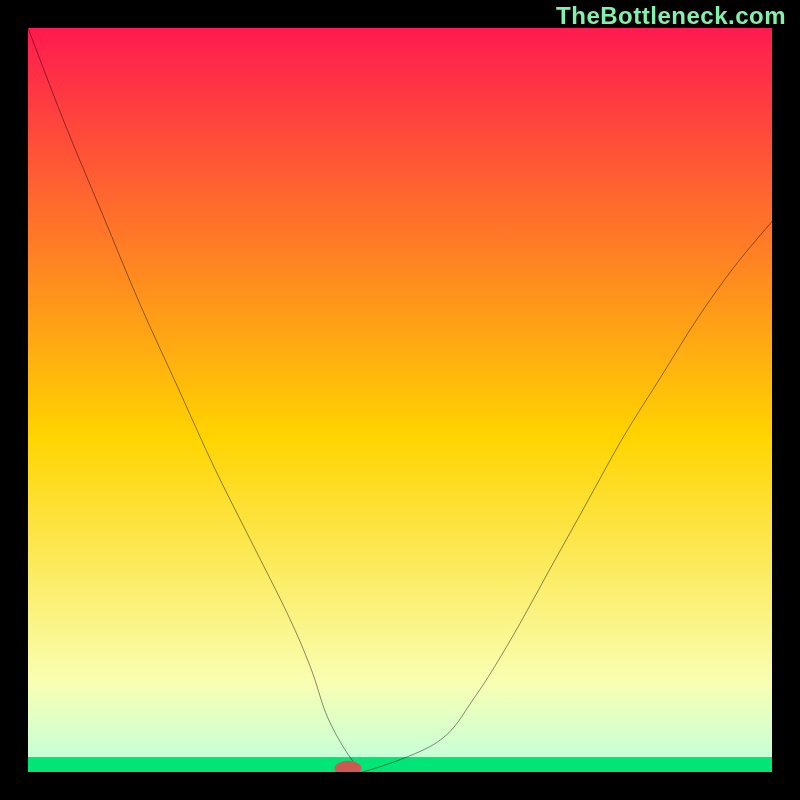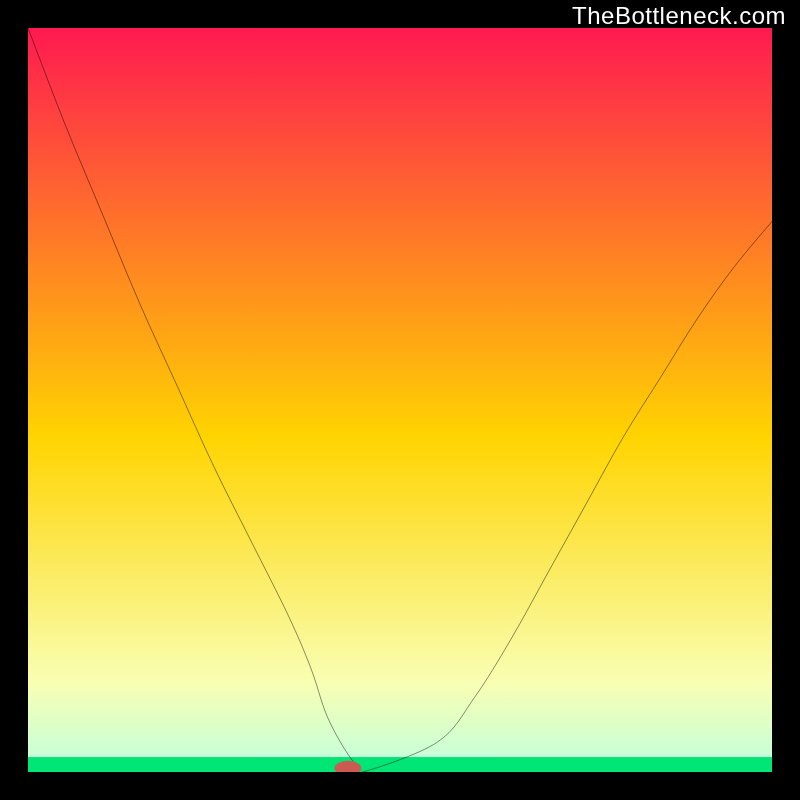--- a/index.html
+++ b/index.html
@@ -14,23 +14,23 @@
   .frame {
     position: relative;
     width: 800px;
     height: 800px;
     background: #000;
   }
   .watermark {
     position: absolute;
     top: 2px;
     right: 14px;
-    color: #ffffff;
+    color: #86efac;
     font-size: 24px;
-    font-weight: 400;
+    font-weight: 700;
     letter-spacing: 0.5px;
     z-index: 10;
   }
   .plot {
     position: absolute;
     left: 28px;
     top: 28px;
     width: 744px;
     height: 744px;
   }

